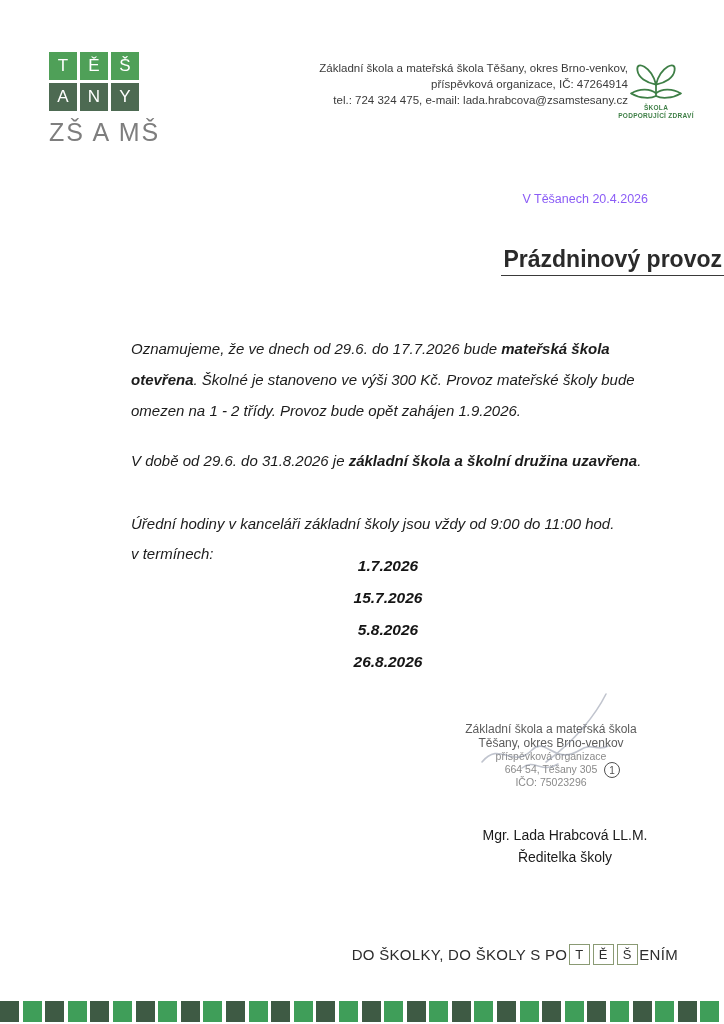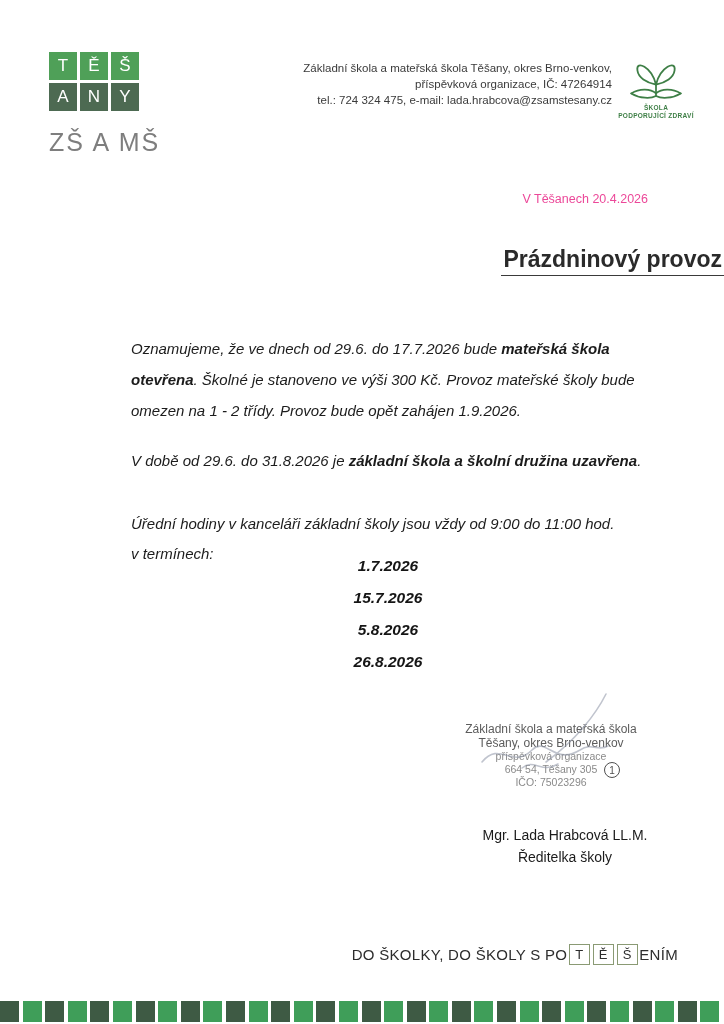--- a/index.html
+++ b/index.html
@@ -16,29 +16,29 @@
     position:relative;width:724px;height:1024px;background:#ffffff;
     overflow:hidden;font-family:"Liberation Sans",sans-serif;color:var(--ink);
     margin:0 auto;
   }
   
   .logo{position:absolute;left:49px;top:52px;}
   .logo-grid{display:grid;grid-template-columns:repeat(3,28px);grid-auto-rows:28px;gap:3px;}
   .tile{display:flex;align-items:center;justify-content:center;color:#fff;font-size:17px;font-weight:500;}
   .tile.r1{background:var(--logo-green);}
   .tile.r2{background:var(--logo-dark);}
-  .logo-sub{margin-top:17px;color:#7e7e7e;font-size:25px;letter-spacing:2px;white-space:nowrap;}
+  .logo-sub{margin-top:7px;color:#7e7e7e;font-size:25px;letter-spacing:2px;white-space:nowrap;}
   
-  .letterhead{position:absolute;top:60px;right:112px;width:340px;text-align:right;
+  .letterhead{position:absolute;top:60px;right:96px;width:340px;text-align:right;
     font-size:11.5px;line-height:16px;color:#3a3a3a;}
   .emblem{position:absolute;top:58px;right:30px;width:76px;text-align:center;color:var(--emblem-green);}
   .emblem svg{width:58px;height:46px;display:block;margin:0 auto;}
   .emblem-caption{font-size:6.5px;line-height:8px;letter-spacing:0.3px;font-weight:600;}
   
-  .dateline{position:absolute;top:192px;right:76px;font-size:12.5px;color:#ec4899;}
+  .dateline{position:absolute;top:192px;right:76px;font-size:12.5px;color:#8b5cf6;}
   .doc-title-wrap{position:absolute;top:246px;left:0;width:100%;text-align:right;}
   .doc-title{display:inline-block;font-size:23px;font-weight:600;color:#2a2a2a;
     border-bottom:1.6px solid #3a3a3a;padding:0 2px 2px 2px;}
   
   .para{position:absolute;left:83px;width:532px;font-style:italic;font-size:15px;
     line-height:31px;color:var(--ink);margin-left:48px;}
   .para b, .para .bold{font-weight:700;}
   .p1{top:318px;}
   .p2{top:430px;}
   .p3{top:494px;line-height:30px;}

